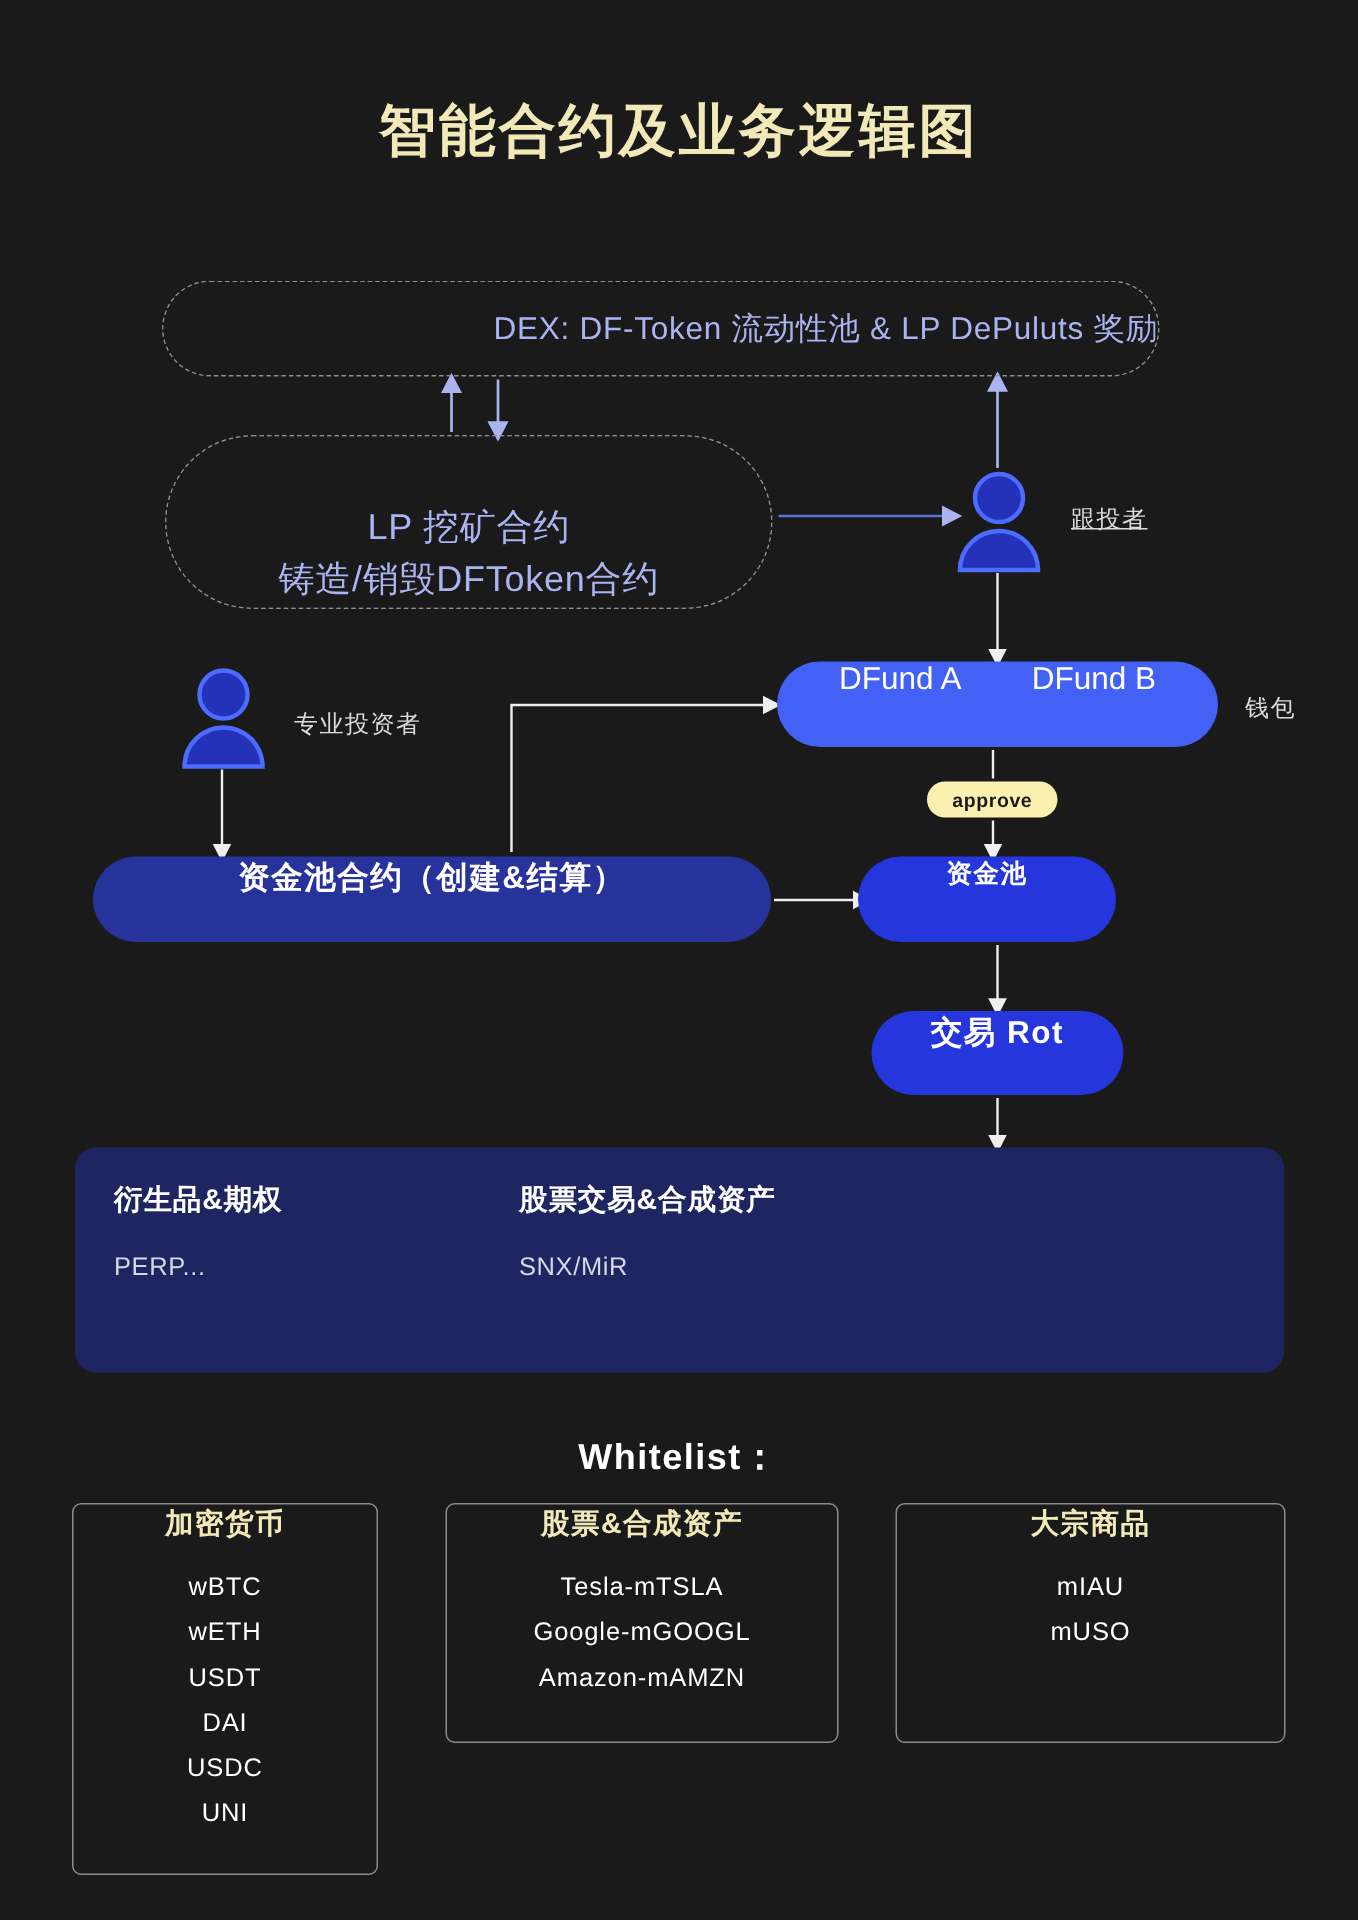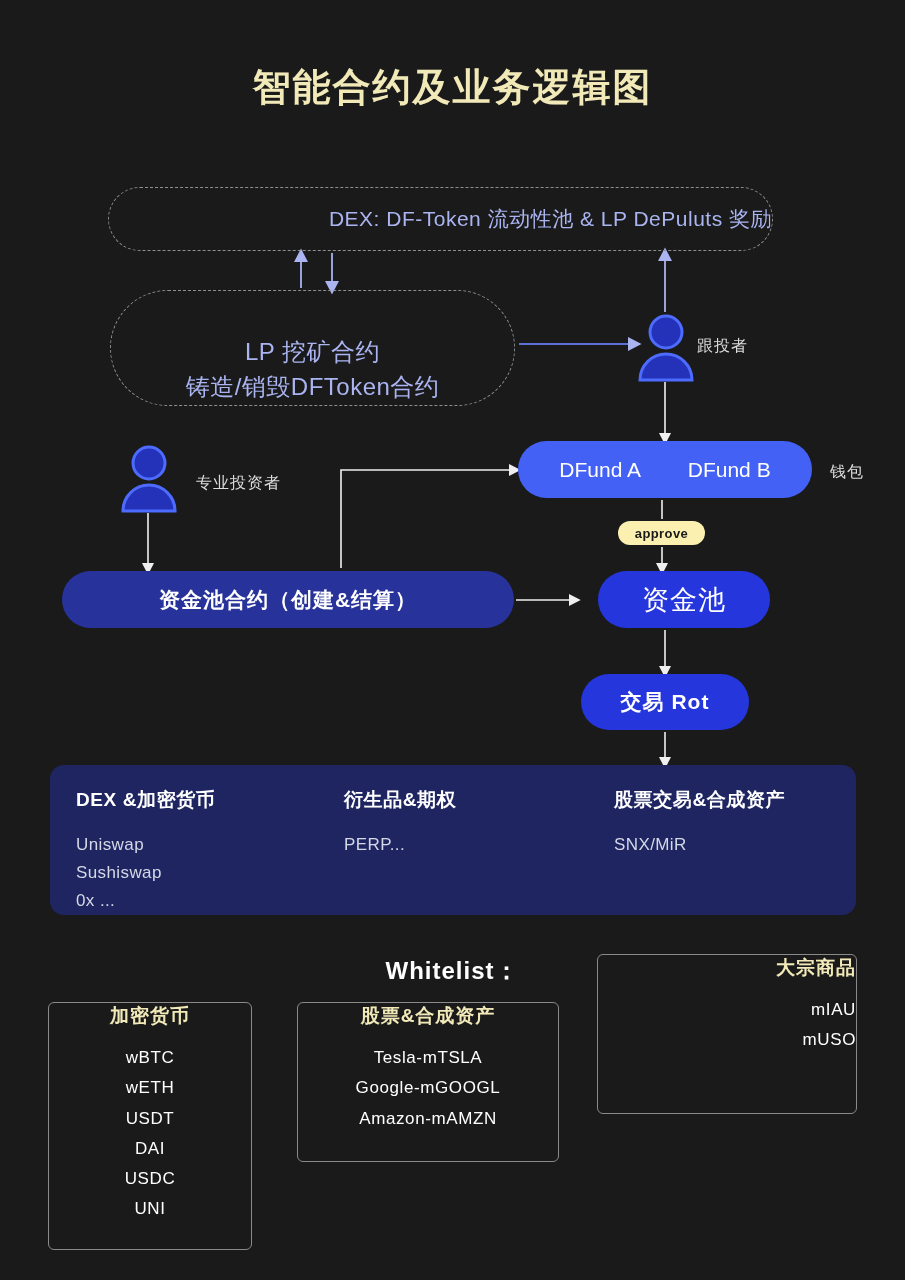--- a/index.html
+++ b/index.html
@@ -28,34 +28,34 @@
     color:#aab4f0;
     box-sizing:border-box;
   }
   #dex-box{left:108px;top:187px;width:665px;height:64px;font-size:21px;letter-spacing:.5px;}
   #lp-box{left:110px;top:290px;width:405px;height:116px;flex-direction:column;line-height:1.45;font-size:24px;}
   #lp-box .l1{letter-spacing:.5px;}
   #lp-box .l2{letter-spacing:.5px;}
 
   
   .cap{
-    border-radius:40px;display:flex;align-items:center;
+    border-radius:40px;display:flex;
     box-sizing:border-box;color:#ffffff;
   }
   #dfund-box{
     left:518px;top:441px;width:294px;height:57px;background:#4361f5;
     border-radius:30px;justify-content:space-around;font-size:21px;padding:0 18px;
   }
   #pool-contract{
     left:62px;top:571px;width:452px;height:57px;background:#27339a;
     border-radius:30px;justify-content:center;font-size:21px;font-weight:700;letter-spacing:1px;
   }
   #pool-box{
-    left:598px;top:571px;width:172px;height:57px;background:#2536dd;
-    border-radius:30px;justify-content:center;font-size:27px;font-weight:400;letter-spacing:1px;
+    left:572px;top:571px;width:172px;height:57px;background:#2536dd;
+    border-radius:30px;justify-content:center;font-size:17px;font-weight:700;letter-spacing:1px;
   }
   #bot-box{
     left:581px;top:674px;width:168px;height:56px;background:#2536dd;
     border-radius:30px;justify-content:center;font-size:21px;font-weight:700;letter-spacing:1px;
   }
 
   
   #approve-pill{
     left:618px;top:521px;width:87px;height:24px;background:#fbf0b0;
     border-radius:12px;display:flex;align-items:center;justify-content:center;
@@ -88,25 +88,25 @@
   .wl-box{
     border:1.2px solid #8a8a8a;border-radius:6px;
     box-sizing:border-box;text-align:center;
   }
   .wl-box h5{
     margin:0 0 14px 0;color:#f2e9b8;font-size:19px;font-weight:700;letter-spacing:1px;
   }
   .wl-box .wi{color:#ffffff;font-size:17px;line-height:1.78;letter-spacing:.6px;}
   #wl0{left:48px;top:1002px;width:204px;height:248px;}
   #wl1{left:297px;top:1002px;width:262px;height:160px;}
-  #wl2{left:597px;top:954px;width:260px;height:160px;text-align:right;}
+  #wl2{left:597px;top:1002px;width:260px;height:160px;}
 
   
   .side-label{color:#dcdcdc;font-size:16px;letter-spacing:1px;}
-  #label-follower{left:697px;top:336px;}
+  #label-follower{left:714px;top:336px;text-decoration:underline;}
   #label-pro{left:196px;top:473px;}
   #label-wallet{left:830px;top:462px;}
 
   
   #overlay{left:0;top:0;width:905px;height:1280px;pointer-events:none;}
 </style>
 </head>
 <body>
 
 <div class="stage">
@@ -186,26 +186,20 @@
 
   <div class="abs cap" id="bot-box">
     <span>交易 Rot</span>
   </div>
 
   <div class="abs side-label" id="label-follower">跟投者</div>
   <div class="abs side-label" id="label-pro">专业投资者</div>
   <div class="abs side-label" id="label-wallet">钱包</div>
 
   <div class="abs" id="categories">
-    <div class="col c0">
-      <h4>DEX &amp;加密货币</h4>
-      <div class="item">Uniswap</div>
-      <div class="item">Sushiswap</div>
-      <div class="item">0x ...</div>
-    </div>
     <div class="col c1">
       <h4>衍生品&amp;期权</h4>
       <div class="item">PERP...</div>
     </div>
     <div class="col c2">
       <h4>股票交易&amp;合成资产</h4>
       <div class="item">SNX/MiR</div>
     </div>
   </div>
 

